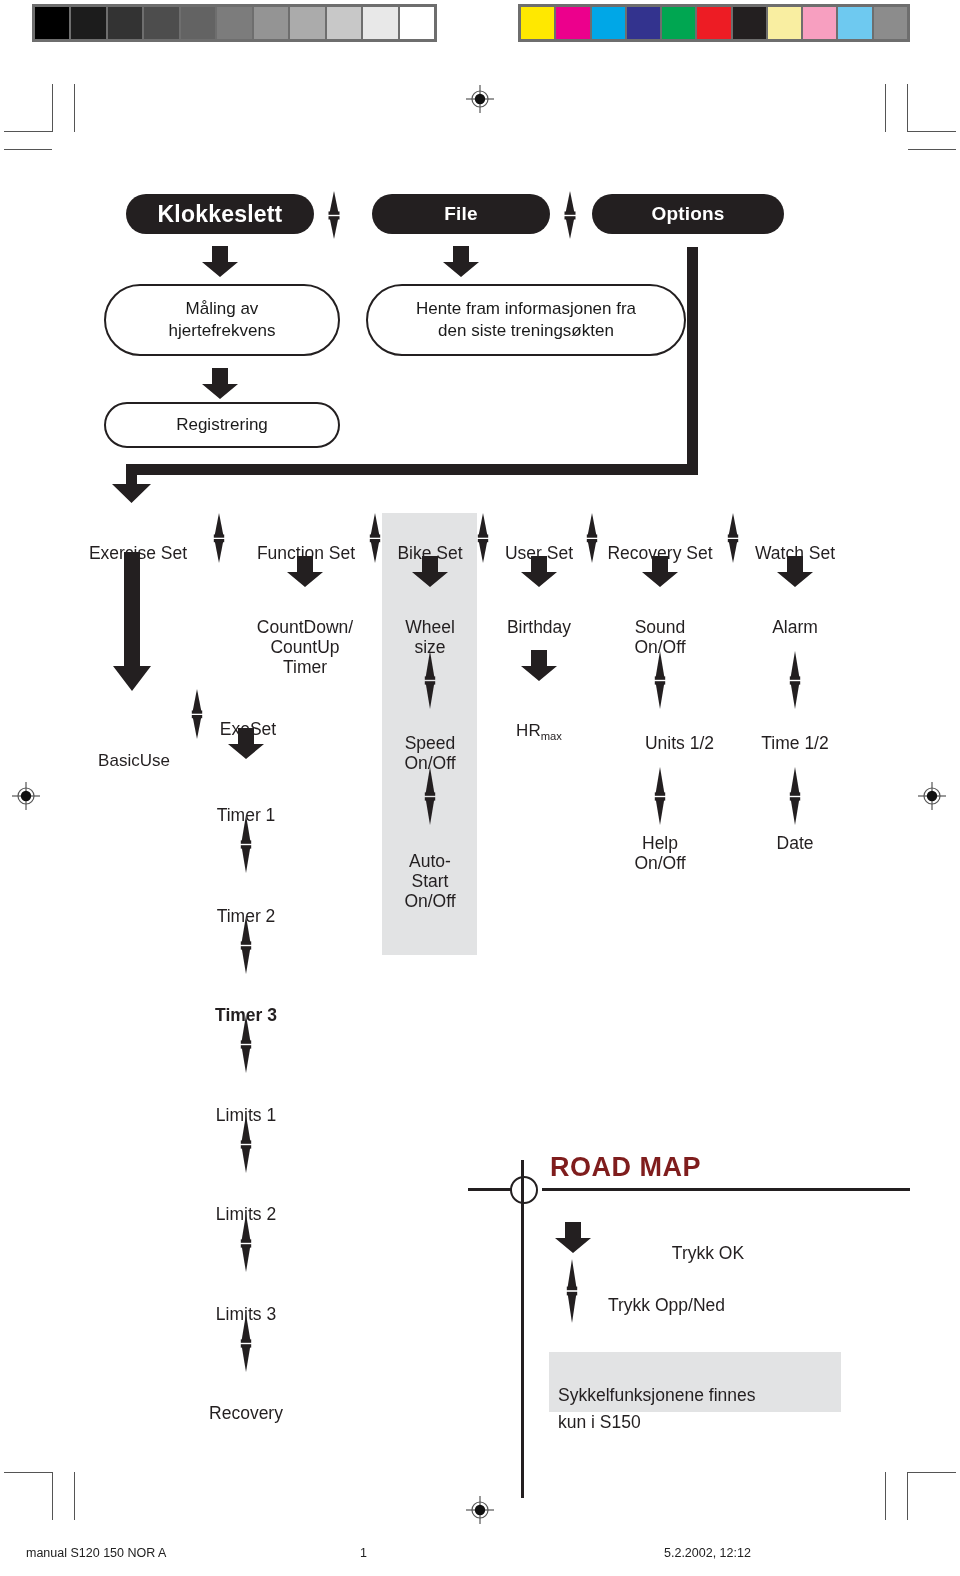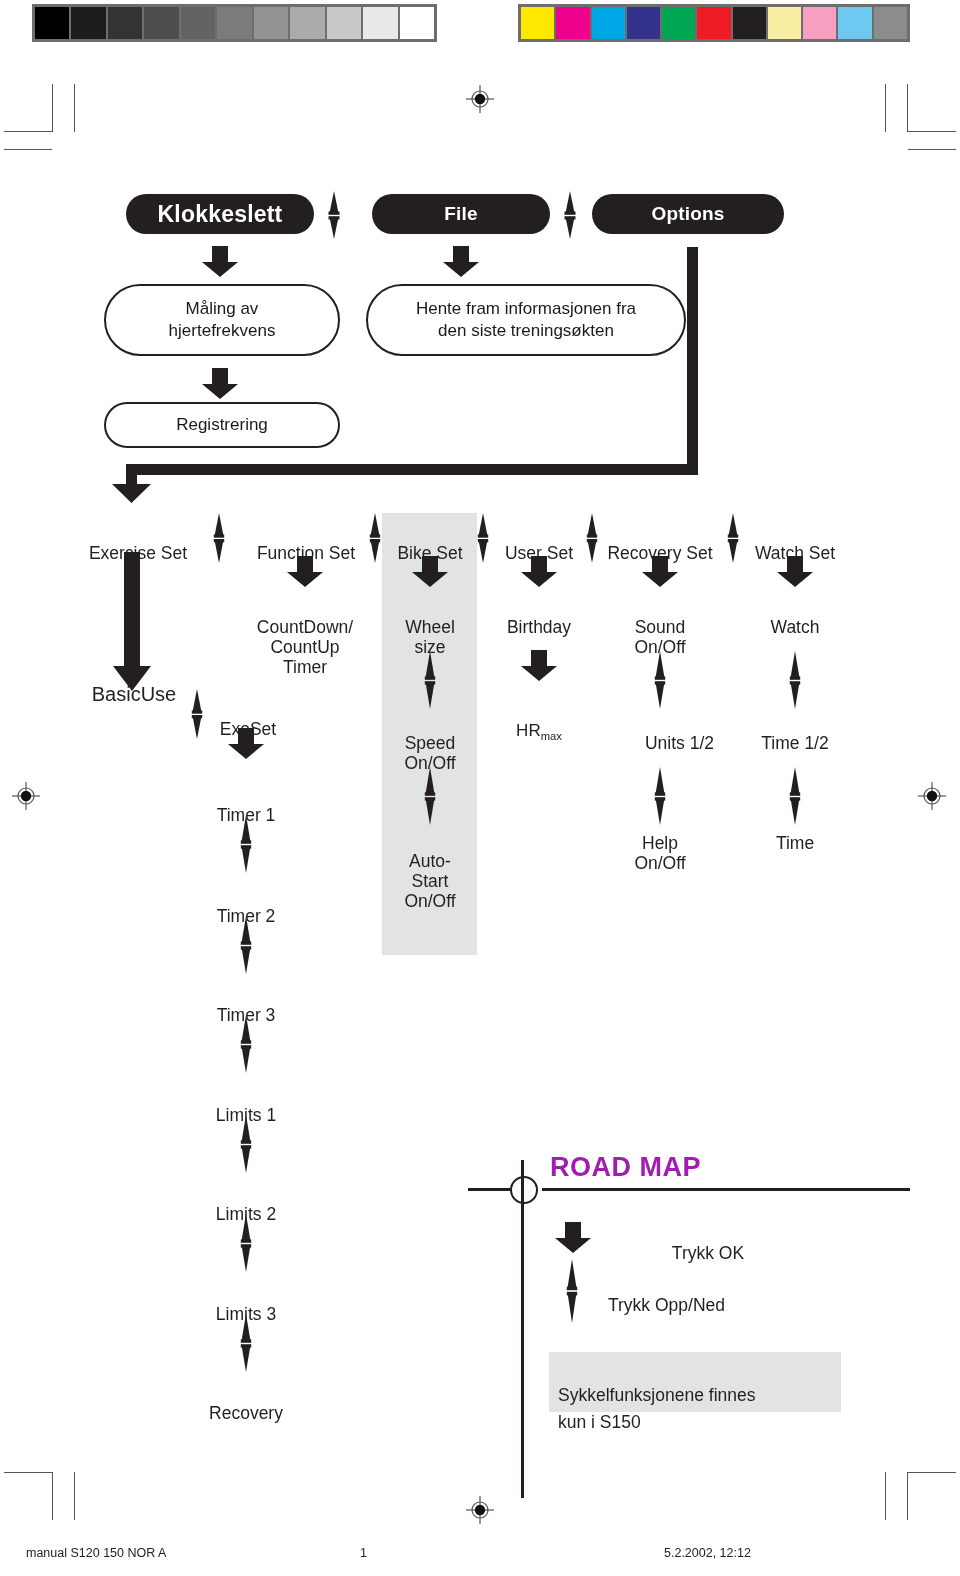--- a/index.html
+++ b/index.html
@@ -44,21 +44,21 @@
   .bar{background:#231f20;}
 
   
   .grayfill{background:#e2e3e4;}
 
   
   .rule{background:#231f20;height:2.5px;}
   .vrule{background:#231f20;width:2.5px;}
   .circ{border:2.5px solid #231f20;border-radius:50%;background:#ffffff;}
 
-  #roadmap-title{font-weight:bold;letter-spacing:.5px;color:#a21caf;}
+  #roadmap-title{font-weight:bold;letter-spacing:.5px;color:#7f1d1d;}
 
   .footer{color:#222;font-size:12.5px;}
 
   sub{font-size:.66em;}
 </style>
 </head>
 <body>
 
 <div class="abs" id="gray-strip">
     <div class="swatch" style="background: rgb(0, 0, 0);"></div>
@@ -272,21 +272,21 @@
       <polygon points="9,51 13.5,28 4.5,28" fill="#231f20"></polygon>
     </svg>
 </div>
 
 <div class="abs" style="left:110px;top:552px;">
   <svg width="44" height="140" viewBox="0 0 44 140">
       <polygon points="14,0 30,0 30,114 41,114 22,139 3,114 14,114" fill="#231f20"></polygon>
     </svg>
 </div>
 
-<div class="abs lbl" style="left:82px;top:660px;width:104px;font-size:20px;">
+<div class="abs lbl" style="left:82px;top:732px;width:104px;font-size:17px;">
   <span>BasicUse</span>
 </div>
 <div class="abs" style="left:188px;top:688px;">
   <svg width="18" height="52" viewBox="0 0 18 52">
       <polygon points="9,1 13.5,24 4.5,24" fill="#231f20"></polygon>
       <rect x="3.8" y="22.5" width="10.4" height="3.2" fill="#231f20"></rect>
       <rect x="3.8" y="27" width="10.4" height="3.2" fill="#231f20"></rect>
       <polygon points="9,51 13.5,28 4.5,28" fill="#231f20"></polygon>
     </svg>
 </div>
@@ -315,21 +315,21 @@
   <span>Timer 2</span>
 </div>
 <div class="abs" style="left:237px;top:915px;">
   <svg width="18" height="60" viewBox="0 0 18 60">
       <polygon points="9,1 13.5,28 4.5,28" fill="#231f20"></polygon>
       <rect x="3.8" y="26.4" width="10.4" height="3.4" fill="#231f20"></rect>
       <rect x="3.8" y="31.2" width="10.4" height="3.4" fill="#231f20"></rect>
       <polygon points="9,59 13.5,32 4.5,32" fill="#231f20"></polygon>
     </svg>
 </div>
-<div class="abs lbl" style="left:196px;top:986px;width:100px;font-size:17.5px;">
+<div class="abs lbl" style="left:196px;top:986px;width:100px;font-size:17.5px;font-weight:bold;">
   <span>Timer 3</span>
 </div>
 <div class="abs" style="left:237px;top:1014px;">
   <svg width="18" height="60" viewBox="0 0 18 60">
       <polygon points="9,1 13.5,28 4.5,28" fill="#231f20"></polygon>
       <rect x="3.8" y="26.4" width="10.4" height="3.4" fill="#231f20"></rect>
       <rect x="3.8" y="31.2" width="10.4" height="3.4" fill="#231f20"></rect>
       <polygon points="9,59 13.5,32 4.5,32" fill="#231f20"></polygon>
     </svg>
 </div>
@@ -465,21 +465,21 @@
   <span>Help
 On/Off</span>
 </div>
 
 <div class="abs" style="left:775px;top:556px;">
   <svg width="40" height="32" viewBox="0 0 40 32">
       <polygon points="12,0 28,0 28,16 38,16 20,31 2,16 12,16" fill="#231f20"></polygon>
     </svg>
 </div>
 <div class="abs lbl" style="left:742px;top:598px;width:106px;font-size:17.5px;">
-  <span>Watch</span>
+  <span>Alarm</span>
 </div>
 <div class="abs" style="left:786px;top:650px;">
   <svg width="18" height="60" viewBox="0 0 18 60">
       <polygon points="9,1 13.5,28 4.5,28" fill="#231f20"></polygon>
       <rect x="3.8" y="26.4" width="10.4" height="3.4" fill="#231f20"></rect>
       <rect x="3.8" y="31.2" width="10.4" height="3.4" fill="#231f20"></rect>
       <polygon points="9,59 13.5,32 4.5,32" fill="#231f20"></polygon>
     </svg>
 </div>
 <div class="abs lbl" style="left:742px;top:714px;width:106px;font-size:17.5px;">
@@ -487,21 +487,21 @@
 </div>
 <div class="abs" style="left:786px;top:766px;">
   <svg width="18" height="60" viewBox="0 0 18 60">
       <polygon points="9,1 13.5,28 4.5,28" fill="#231f20"></polygon>
       <rect x="3.8" y="26.4" width="10.4" height="3.4" fill="#231f20"></rect>
       <rect x="3.8" y="31.2" width="10.4" height="3.4" fill="#231f20"></rect>
       <polygon points="9,59 13.5,32 4.5,32" fill="#231f20"></polygon>
     </svg>
 </div>
 <div class="abs lbl" style="left:742px;top:814px;width:106px;font-size:17.5px;">
-  <span>Time</span>
+  <span>Date</span>
 </div>
 
 <div class="abs rule" style="left:468px;top:1188px;width:44px;"></div>
 <div class="abs rule" style="left:542px;top:1188px;width:368px;"></div>
 <div class="abs circ" style="left:510px;top:1176px;width:24px;height:24px;"></div>
 <div class="abs vrule" style="left:521px;top:1160px;height:338px;"></div>
 
 <div class="abs" id="roadmap-title" style="left:550px;top:1152px;font-size:27px;">
   <span>ROAD MAP</span>
 </div>

